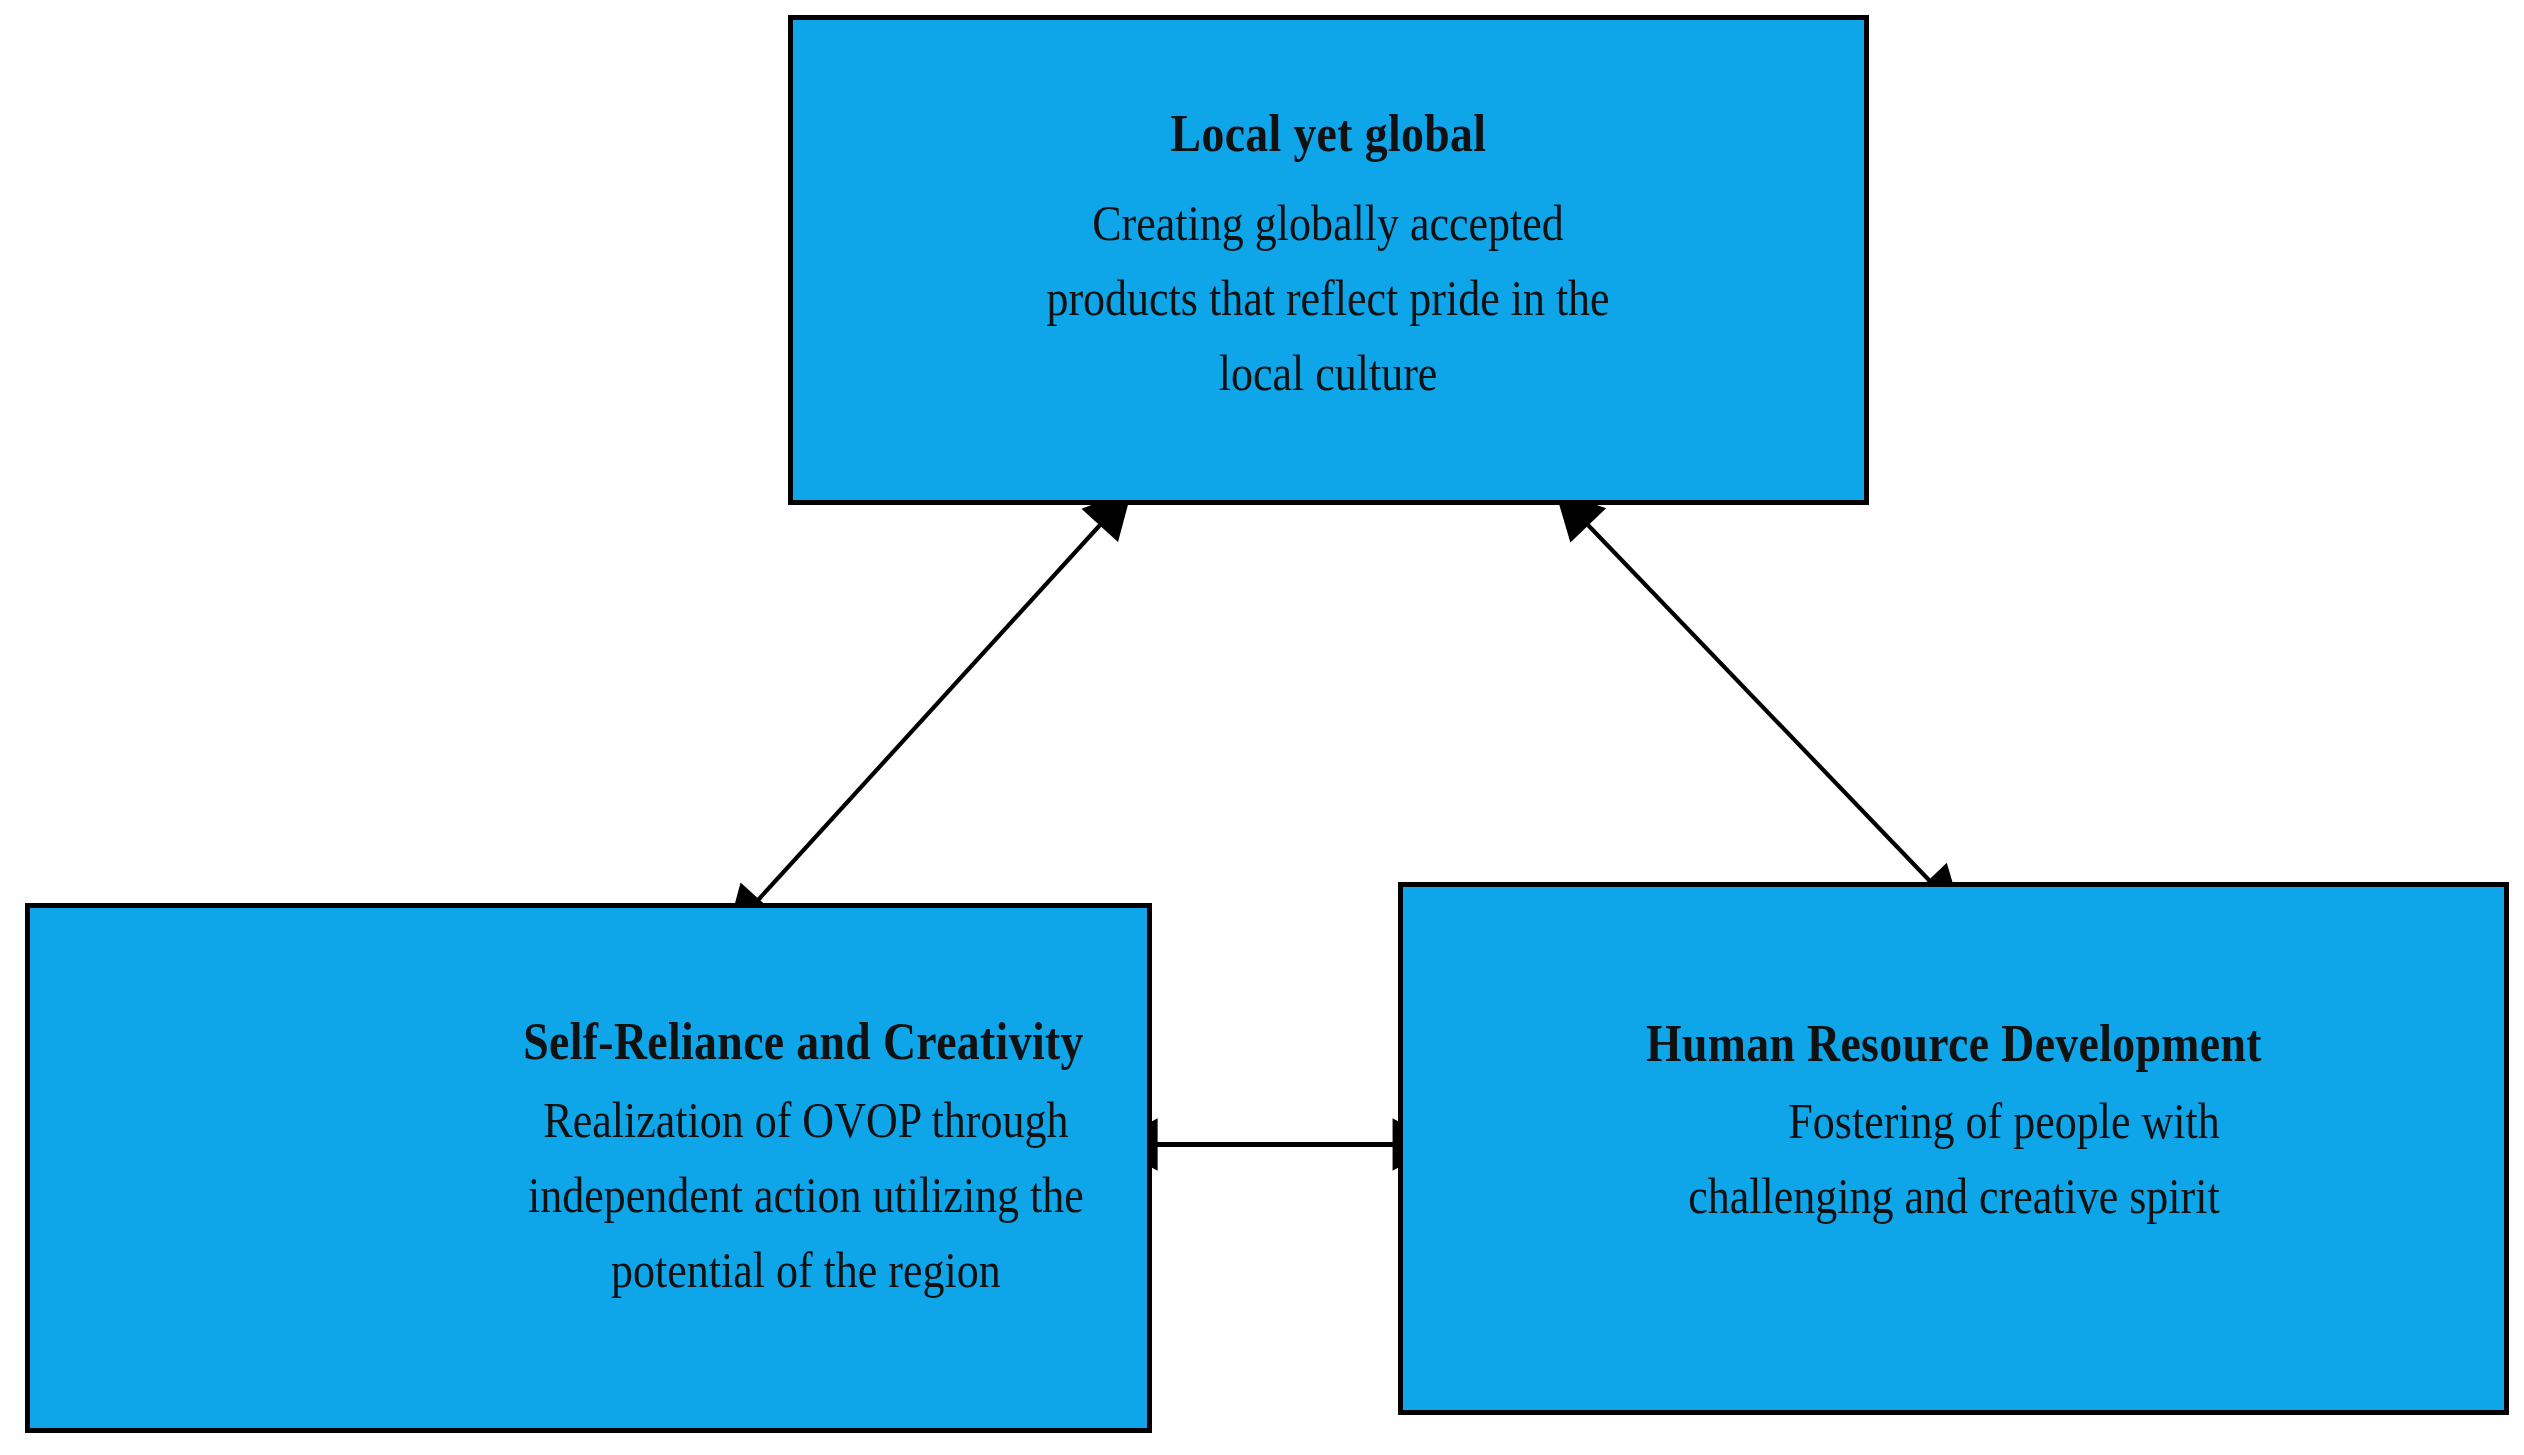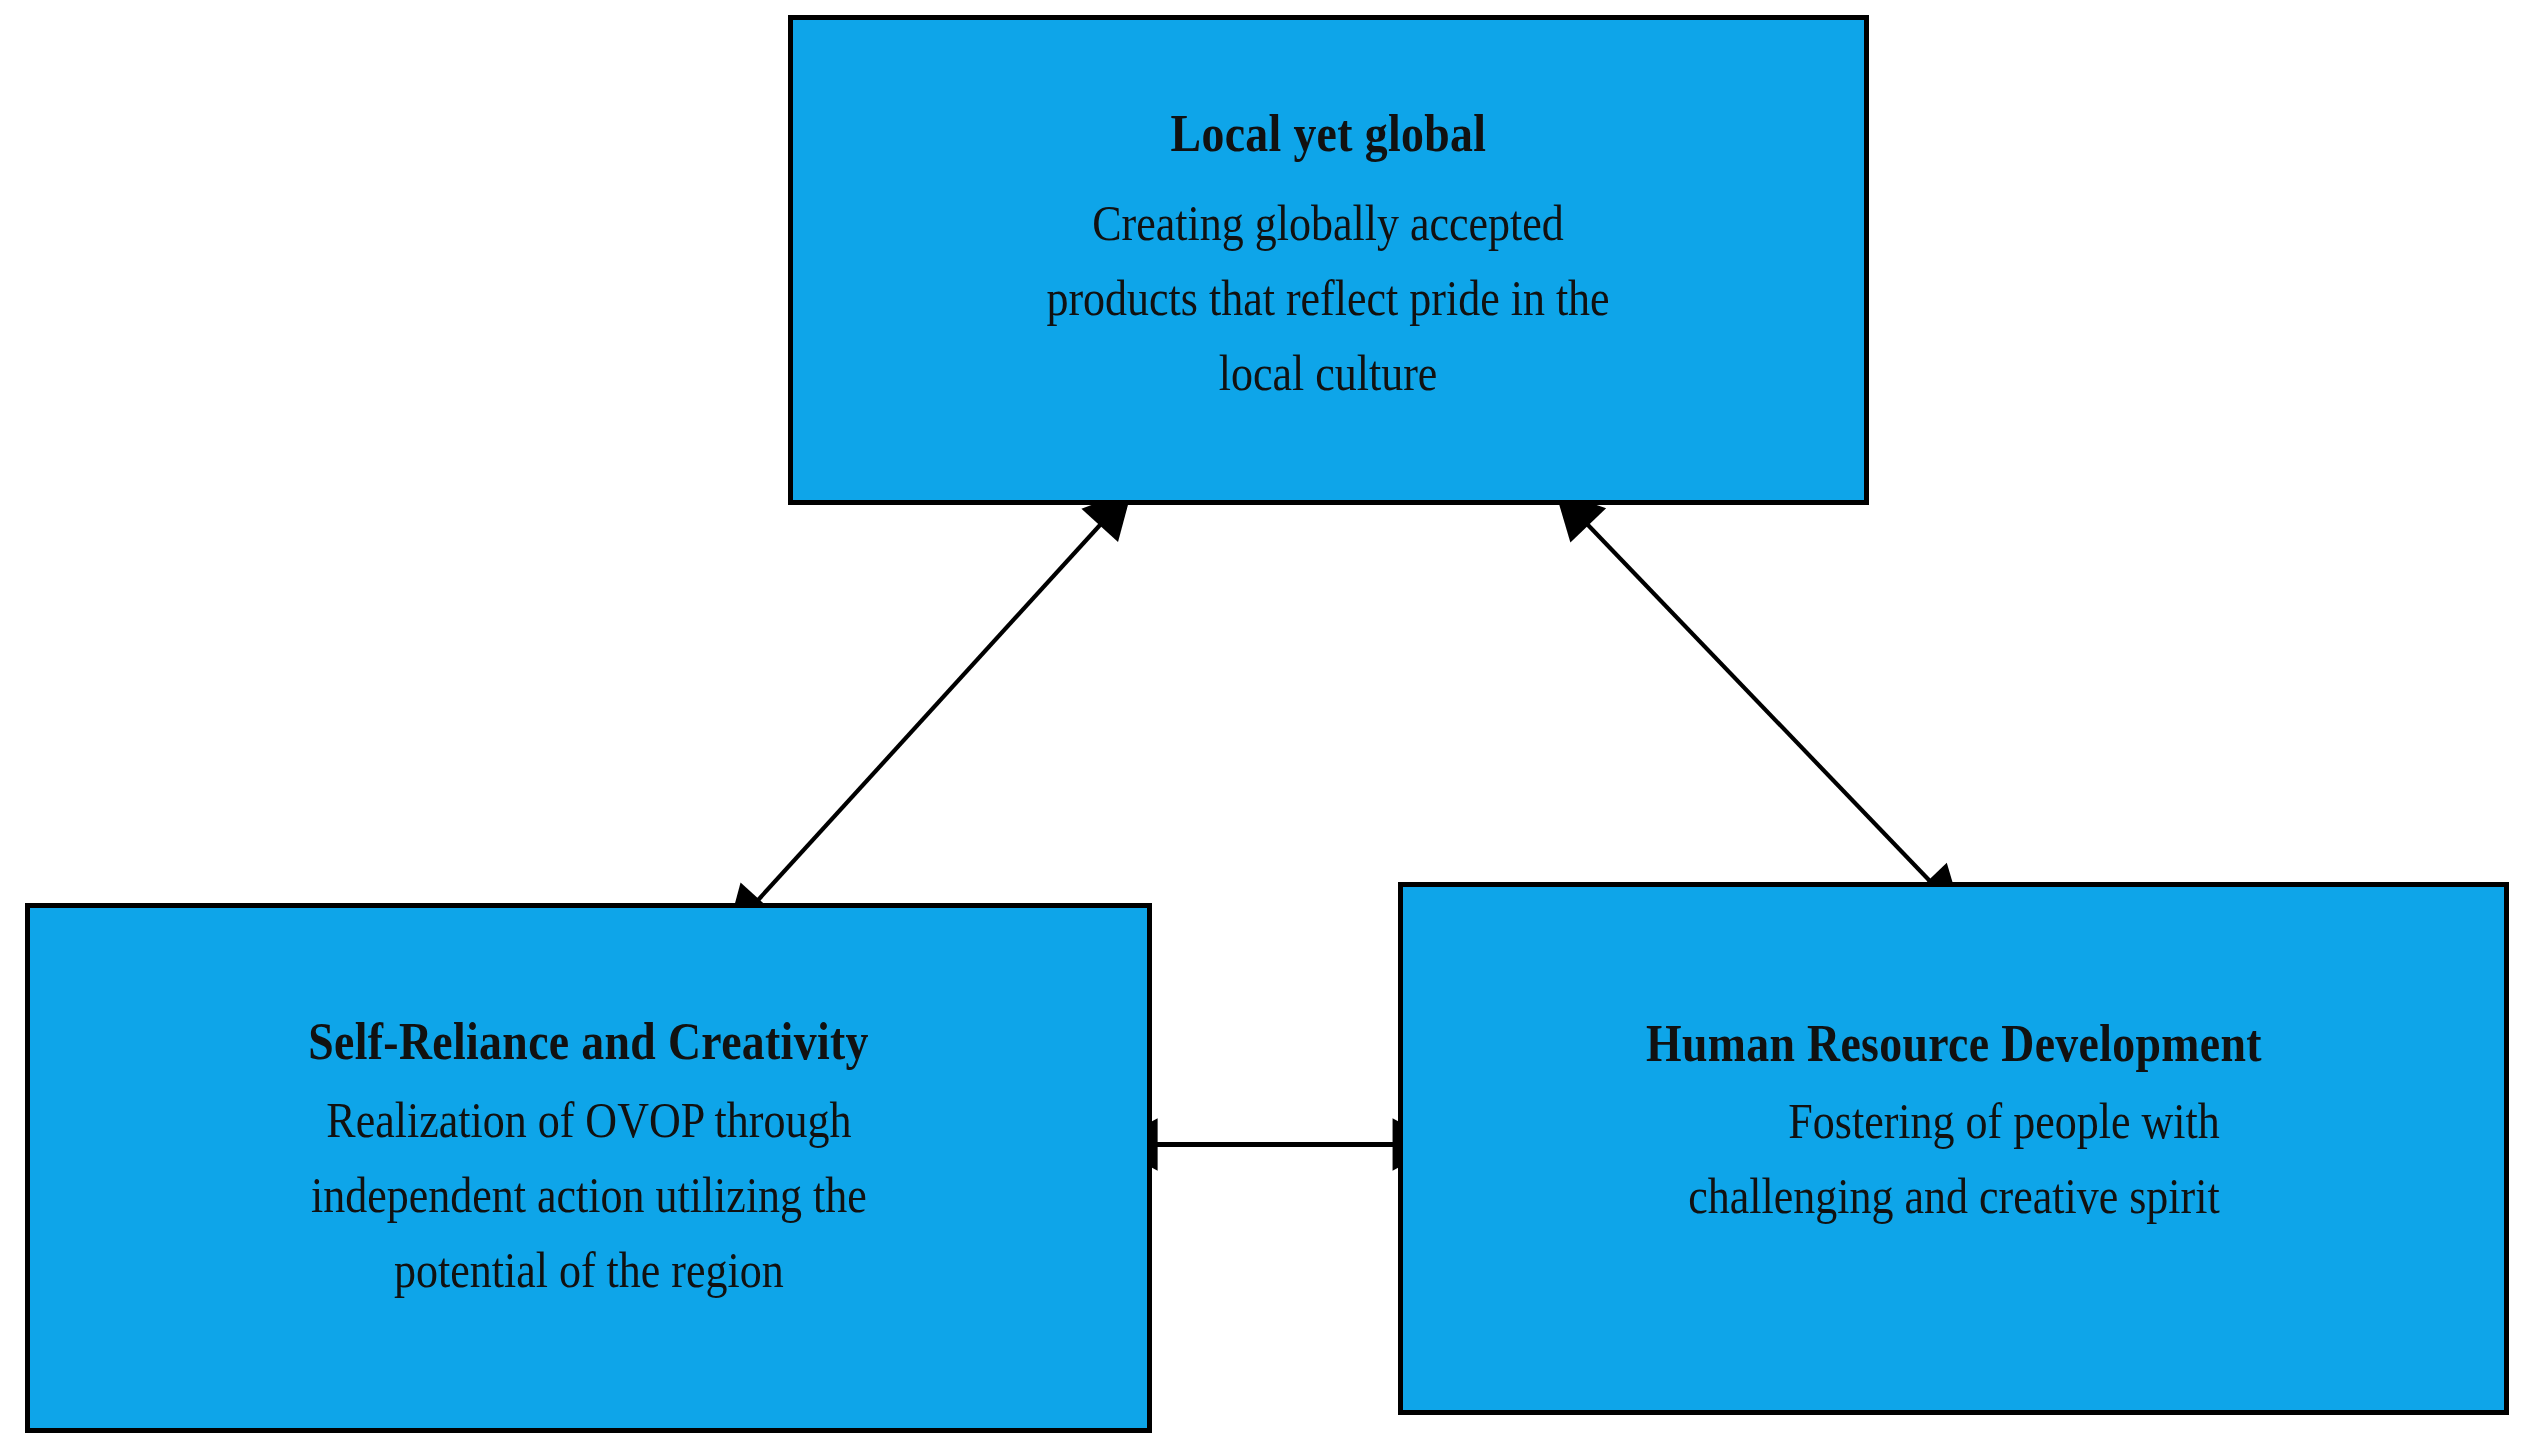--- a/index.html
+++ b/index.html
@@ -57,20 +57,21 @@
     padding: 8.4px 22px 15px 22px;
   }
   #box-top .box-title { margin-bottom: 22px; }
 
   #box-bottom-left {
     left: 25px;
     top: 903px;
     width: 1127px;
     height: 530px;
     padding: 5px 25px 22px 25px;
+    align-items: flex-end;
   }
 
   #box-bottom-right {
     left: 1398px;
     top: 882px;
     width: 1111px;
     height: 533px;
     padding: 0 22px 50px 22px;
     text-align: right;
   }

